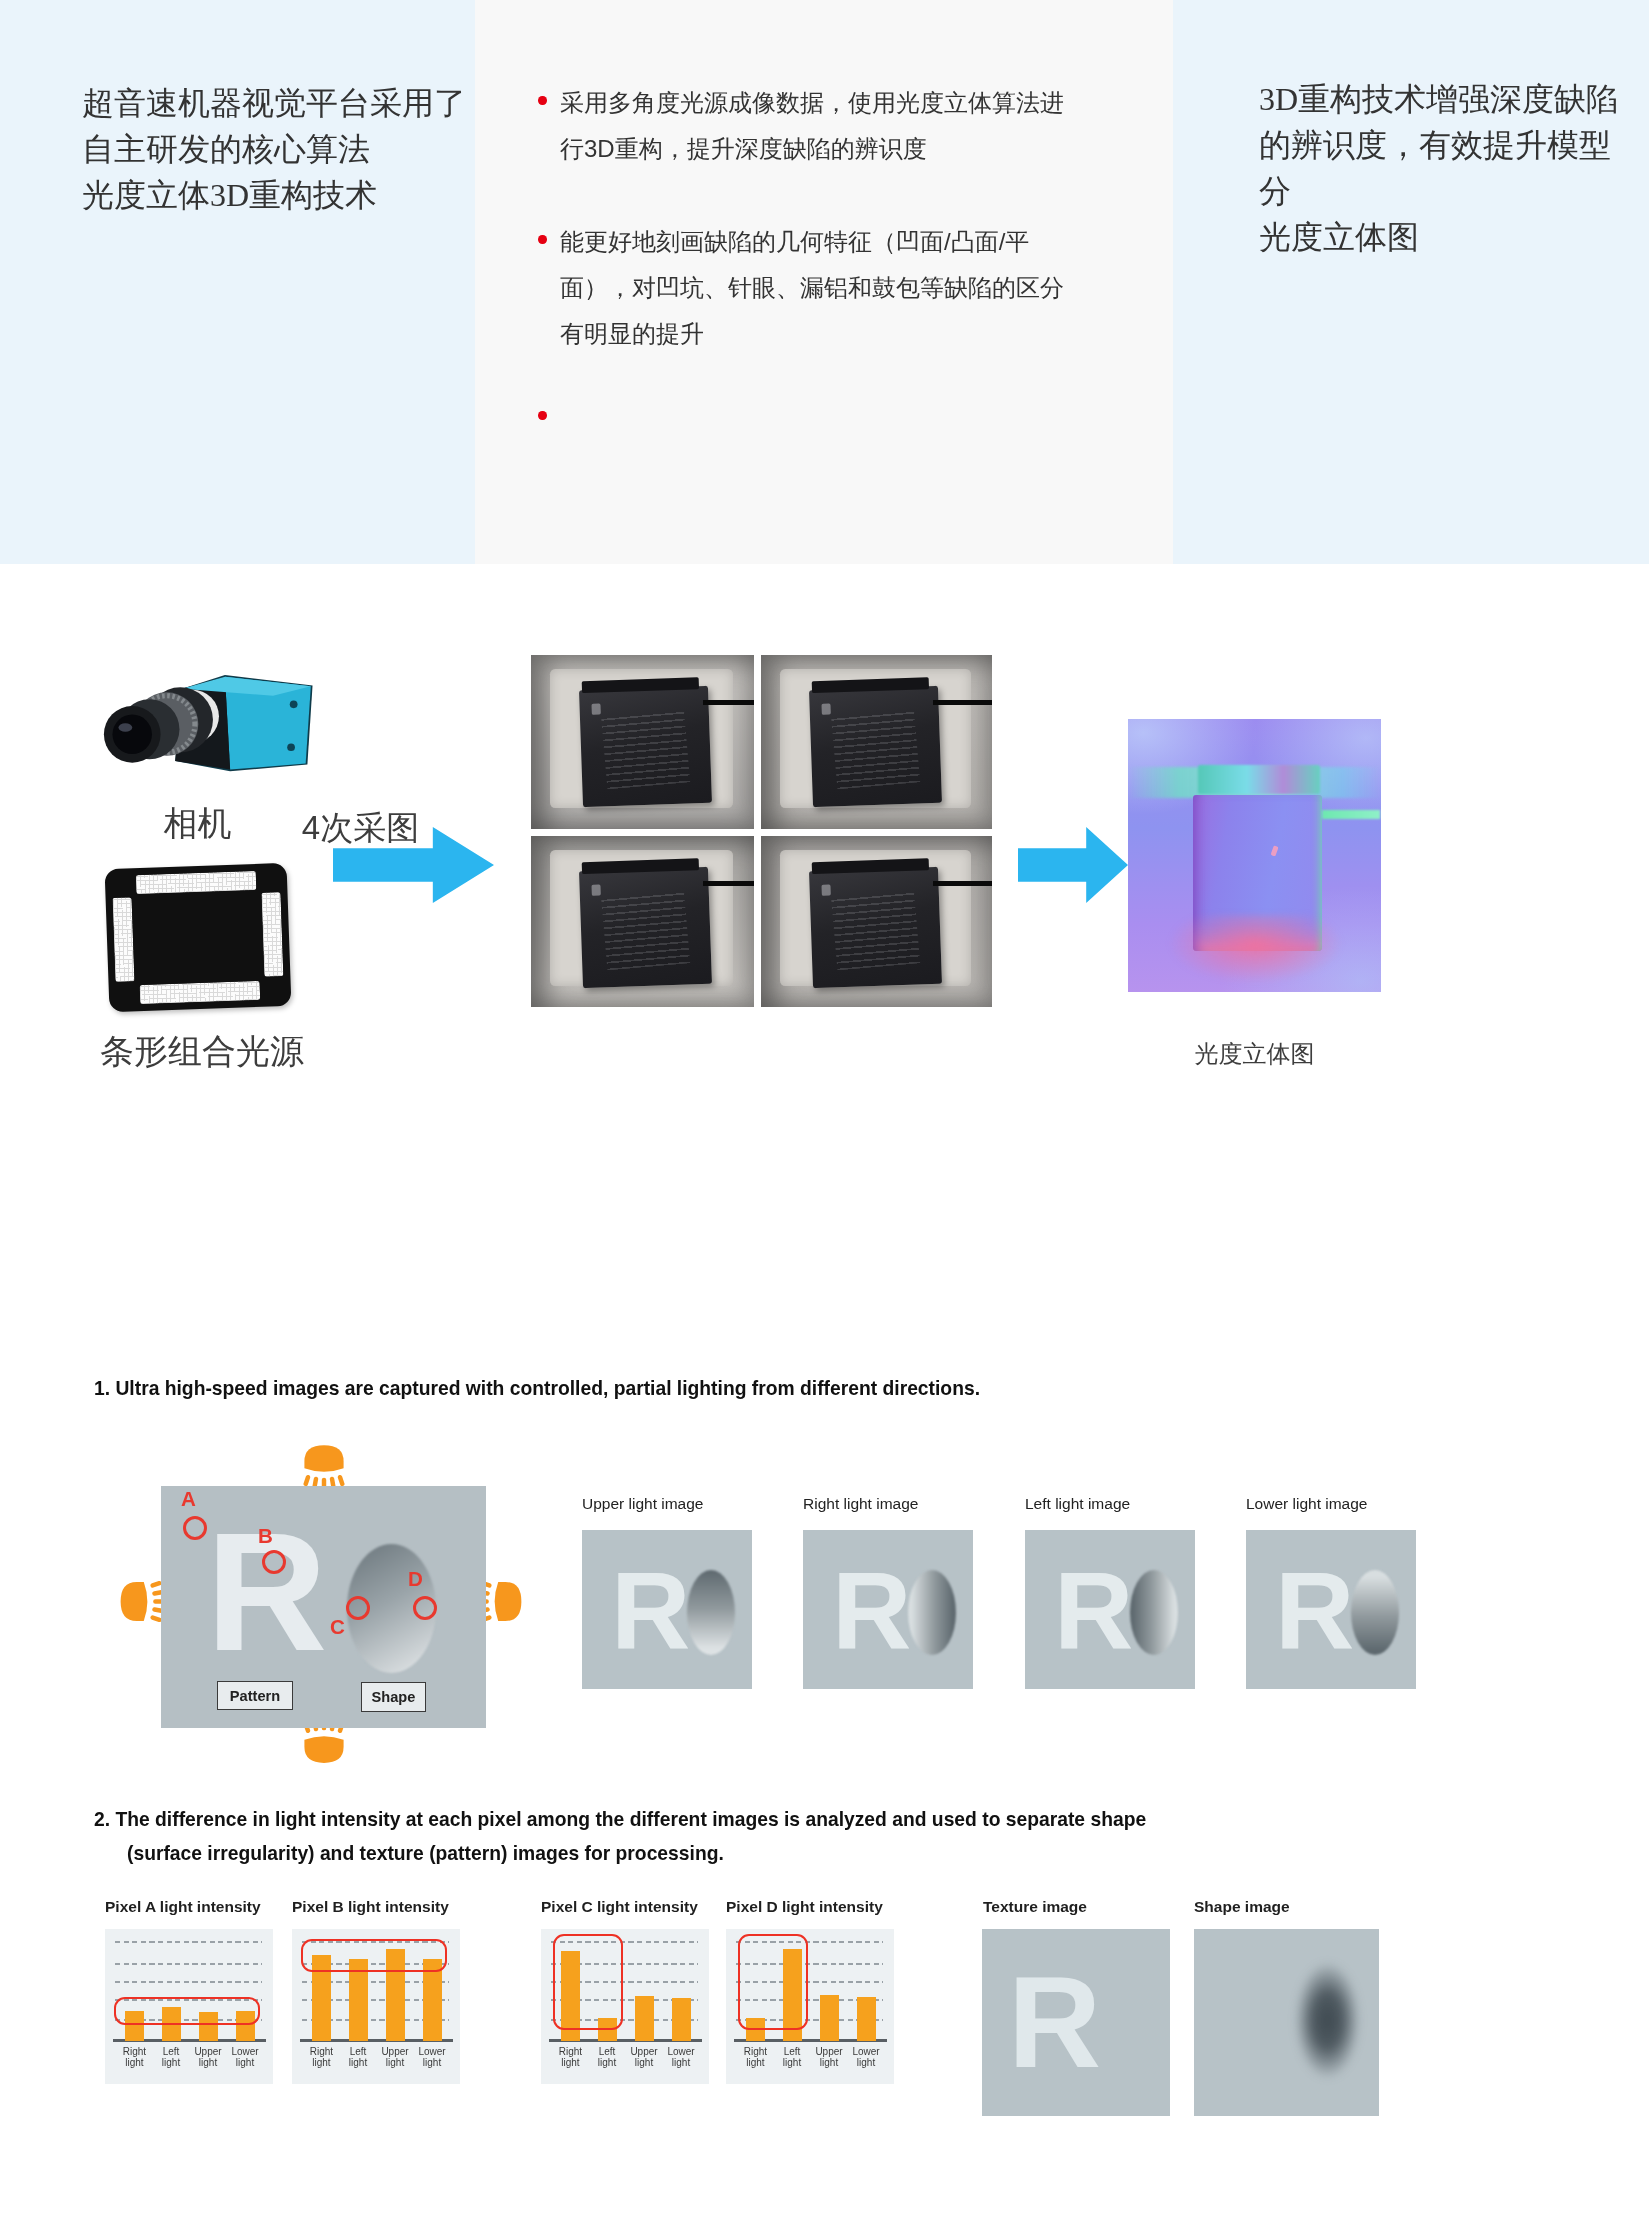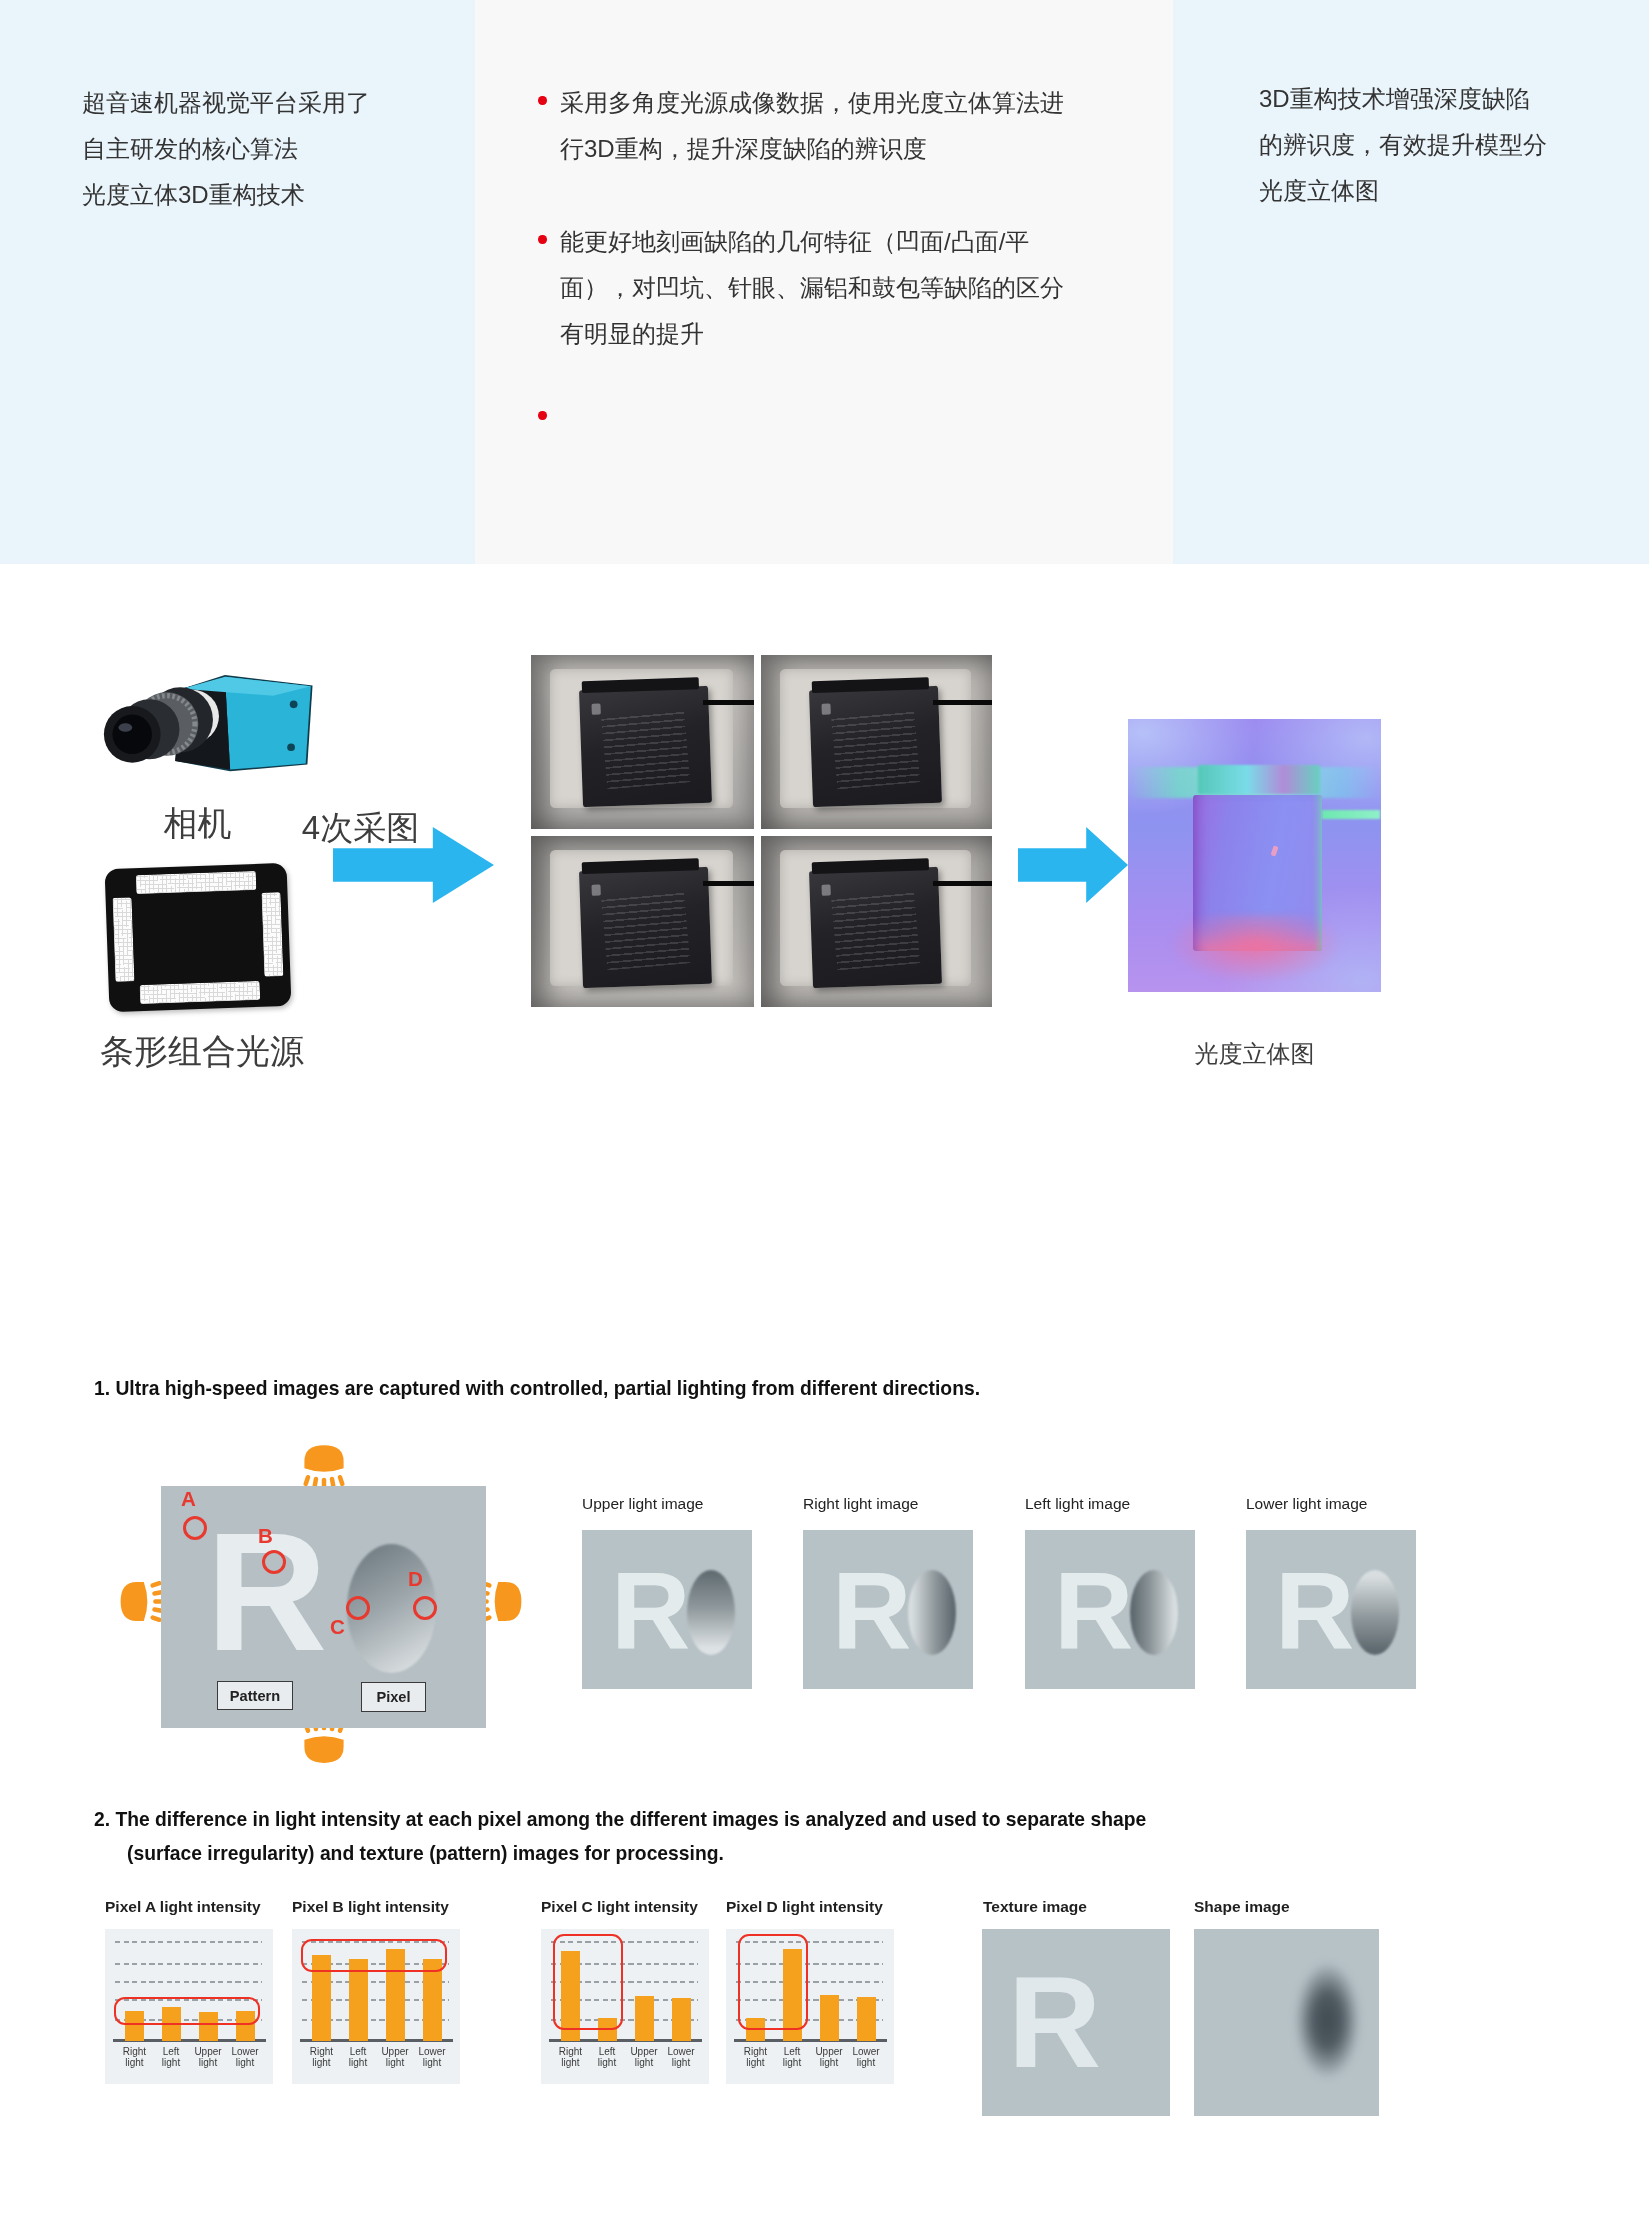--- a/index.html
+++ b/index.html
@@ -5,21 +5,21 @@
   html,body{margin:0;padding:0;background:#fff;}
   #page{position:relative;width:1649px;height:2227px;background:#ffffff;overflow:hidden;
         font-family:"Liberation Sans","DejaVu Sans",sans-serif;color:#333;}
   .abs{position:absolute;}
 
   
   .card{position:absolute;top:0;height:564px;}
   #card-left{left:0;width:475px;background:#EAF4FB;}
   #card-mid{left:475px;width:698px;background:#F8F8F8;}
   #card-right{left:1173px;width:477px;background:#EAF4FB;}
-  .cn-lines{position:absolute;font-size:24px;line-height:46px;color:#333;}
+  .cn-lines{position:absolute;font-size:32px;line-height:46px;color:#333;font-family:Liberation Serif, serif;}
   .bullet-text{position:absolute;left:560px;width:512px;font-size:24px;line-height:46px;color:#333;}
   .bullet-dot{position:absolute;left:538px;width:8.6px;height:9.4px;border-radius:50%;background:#E60012;}
 
   
   .flow-label{position:absolute;font-size:33px;font-weight:500;color:#3d3d3d;text-align:center;}
   .arrow{position:absolute;background:#2BB5EF;
          clip-path:polygon(0 28%,62% 28%,62% 0,100% 50%,62% 100%,62% 72%,0 72%);}
 
   
   #lightsource{position:absolute;left:107px;top:866px;width:182px;height:143px;background:#101010;
@@ -267,21 +267,21 @@
     <div id="plate-dent"></div>
     <span class="mklab" style="left:20px;top:3.4px">A</span>
     <span class="mk" style="left:21.5px;top:30px"></span>
     <span class="mklab" style="left:97px;top:40px">B</span>
     <span class="mk" style="left:101px;top:64px"></span>
     <span class="mklab" style="left:169px;top:131px">C</span>
     <span class="mk" style="left:185px;top:110px"></span>
     <span class="mklab" style="left:247px;top:83px">D</span>
     <span class="mk" style="left:252px;top:110px"></span>
     <div class="tagbox" style="left:56px;top:195px;width:74px;height:27px">Pattern</div>
-    <div class="tagbox" style="left:200px;top:196px;width:63px;height:27.5px">Pixel</div>
+    <div class="tagbox" style="left:200px;top:196px;width:63px;height:27.5px">Shape</div>
   </div>
 
   <div class="llabel" style="left:582px">Upper light image</div>
   <div class="lpanel" style="left:582px">
     <div class="pr">R</div>
     <div class="dent dent-upper"></div>
   </div>
   <div class="llabel" style="left:803px">Right light image</div>
   <div class="lpanel" style="left:803px">
     <div class="pr">R</div>

